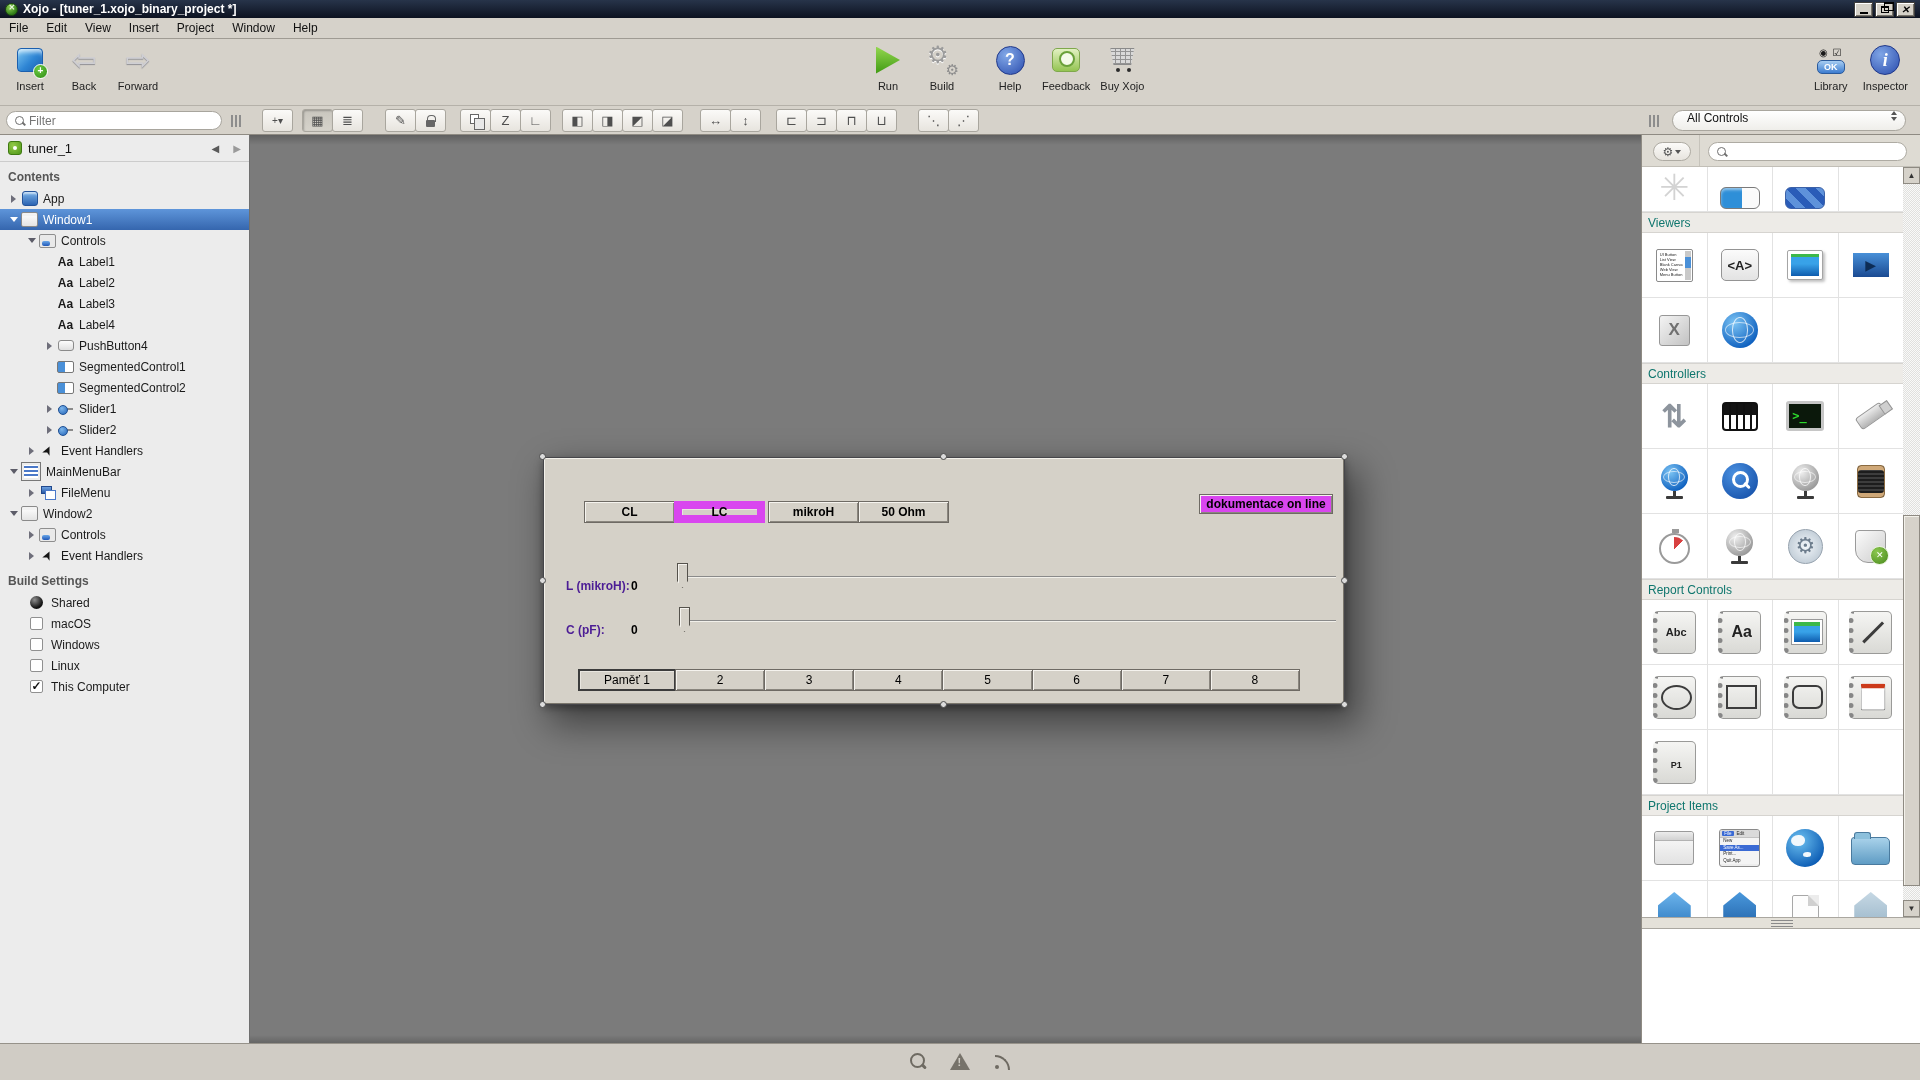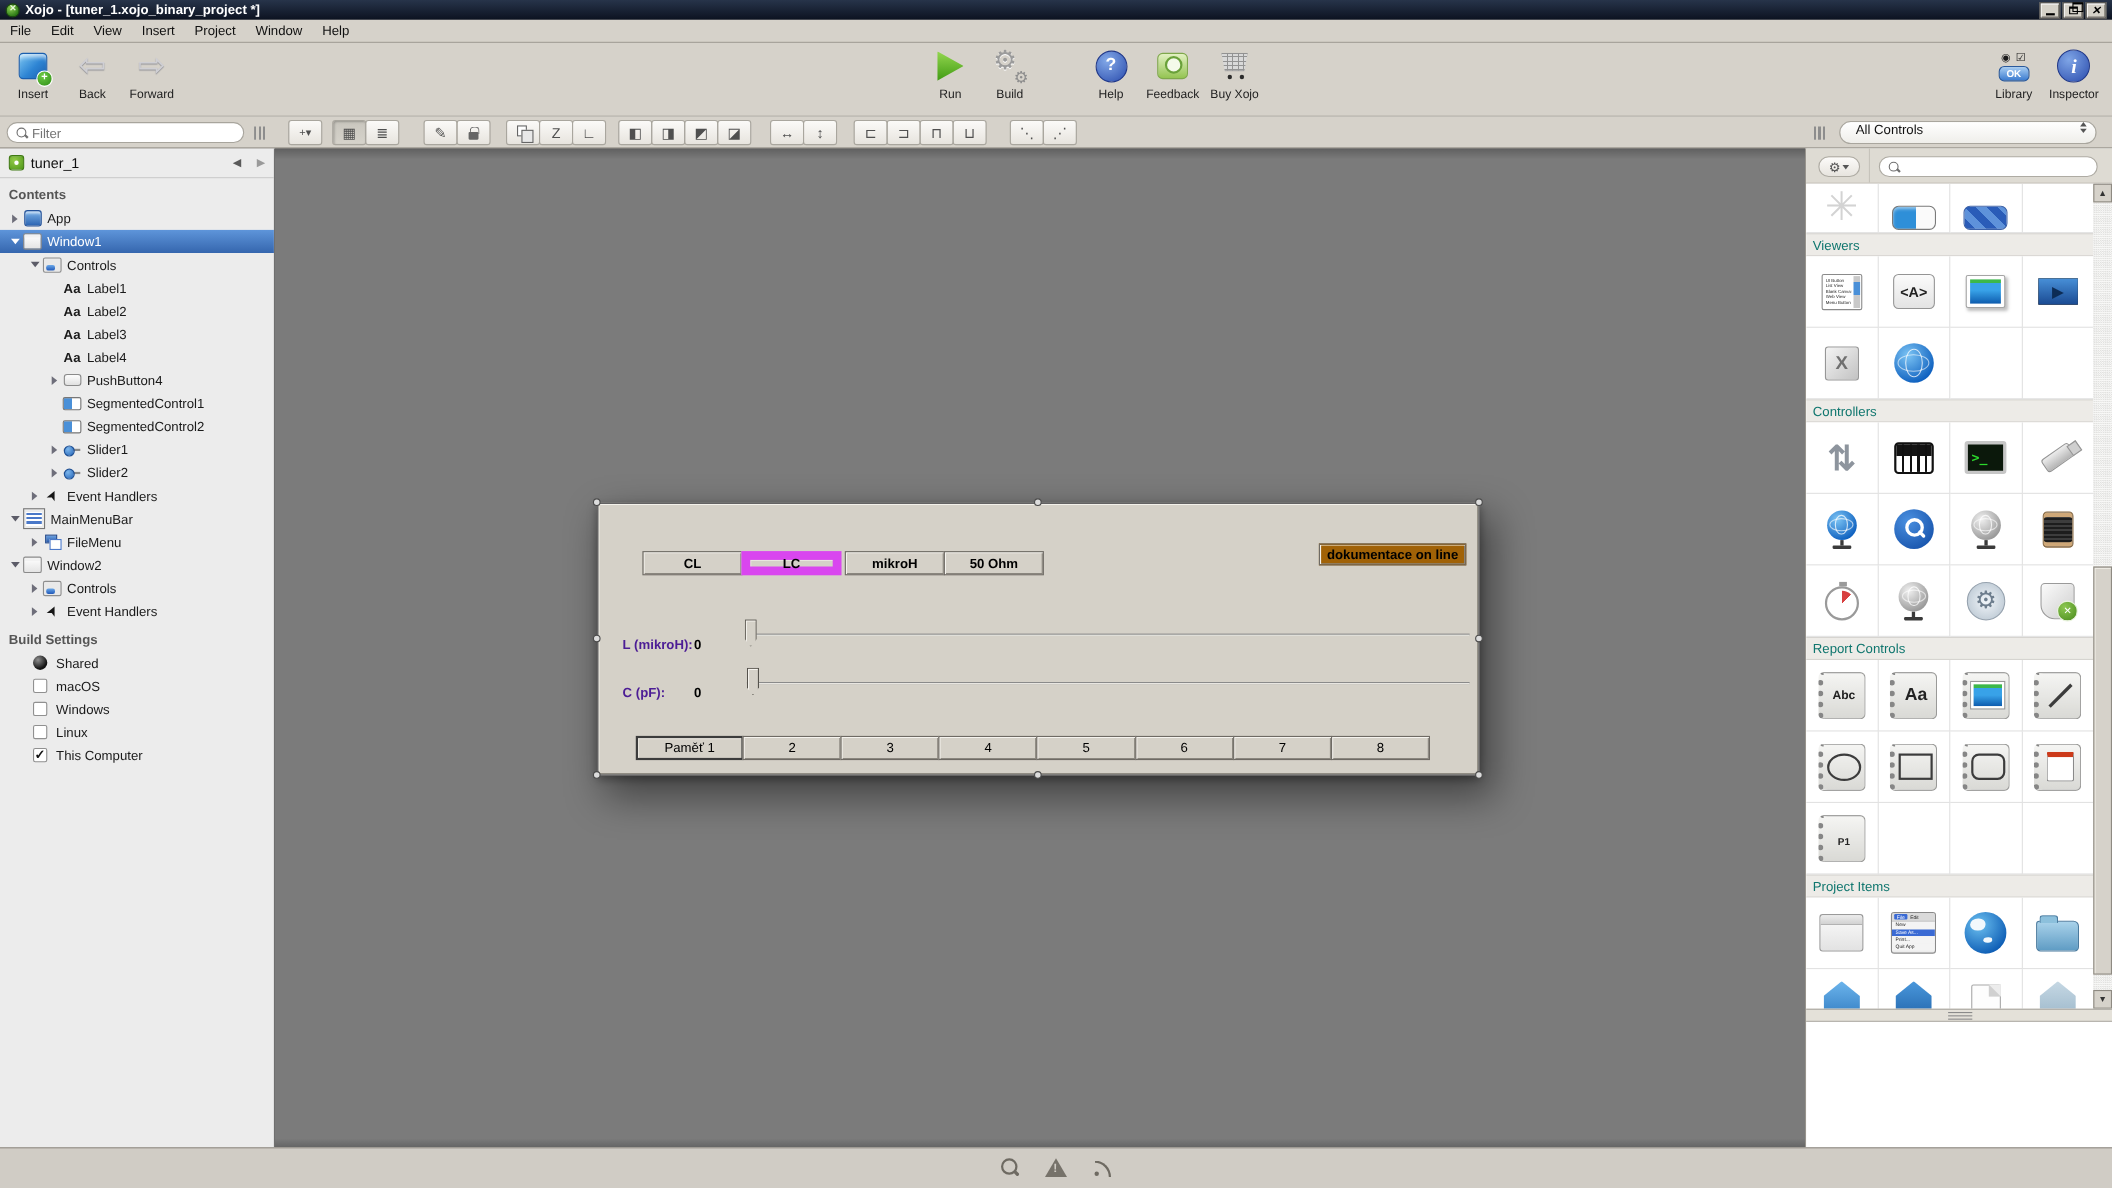--- a/index.html
+++ b/index.html
@@ -17,21 +17,21 @@
   .g-rest::before{content:"";position:absolute;left:2px;top:-6px;width:8px;height:6px;border:1px solid #000;border-top:2px solid #000}
   .g-x::before{content:"✕";font-size:10px;font-weight:bold;color:#000}
 
   
   #menubar{position:absolute;left:0;top:18px;width:1920px;height:21px;background:#d6d2ca;border-bottom:1px solid #9f9b93;display:flex;align-items:center;font-size:12px}
   .mi{padding:0 9px;height:100%;display:flex;align-items:center;color:#111}
 
   
   #toolbar{position:absolute;left:0;top:39px;width:1920px;height:67px;background:#d6d2ca;border-bottom:1px solid #b5b1a9}
   .tbg{position:absolute;top:4px;display:flex;gap:10px}
-  .tbg0{left:8px}.tbg1{left:842px}.tbg2{left:988px}.tbg3{right:12px}
+  .tbg0{left:8px}.tbg1{left:866px}.tbg2{left:988px}.tbg3{right:12px}
   .tbb{display:flex;flex-direction:column;align-items:center;gap:3px;min-width:44px}
   .ticon{height:34px;display:flex;align-items:center;justify-content:center;position:relative}
   .tlb{font-size:11px;color:#222}
   .ti-insert-cube{width:30px}
   .ti-insert-cube::before{content:"";width:24px;height:22px;border-radius:4px;background:linear-gradient(135deg,#7cc6f2 0%,#2e85d4 55%,#1b5fae 100%);border:1px solid #1b5fae;box-shadow:inset 0 6px 4px -3px rgba(255,255,255,.7)}
   .ti-insert-cube::after{content:"+";position:absolute;right:-3px;bottom:-2px;width:13px;height:13px;border-radius:50%;background:radial-gradient(circle at 35% 30%,#6ecb44,#2d8c14);border:1px solid #fff;color:#fff;font-size:10px;font-weight:bold;line-height:11px;text-align:center}
   .ti-back-arrow::before{content:"⇦";font-size:30px;color:#cfcfd4;text-shadow:0 1px 1px #8e8e93;line-height:30px}
   .ti-forward-arrow::before{content:"⇨";font-size:30px;color:#cfcfd4;text-shadow:0 1px 1px #8e8e93;line-height:30px}
   .ti-run-play::before{content:"";width:24px;height:27px;background:linear-gradient(180deg,#93d64f,#3f9a12);clip-path:polygon(0 0,100% 50%,0 100%);display:block}
   .ti-build-gears{width:34px}
@@ -123,21 +123,21 @@
   .g-min2{width:7px;height:2px;background:#000;margin-top:7px}
   .g-max2{width:9px;height:8px;border:1px solid #000;border-top:2px solid #000}
   .g-x2::before{content:"✕";font-size:10px;font-weight:bold;color:#000;line-height:10px}
   .dlg-c{position:absolute;left:3px;top:25px;right:3px;bottom:3px}
   .segrow{position:absolute;display:flex}
   #seg1{left:19px;top:18px}
   #seg2{left:203px;top:18px}
   .seg{width:91px;height:22px;background:#d5d1c8;border:1px solid #6e6a64;box-shadow:inset 1px 1px 0 #f5f3ee,inset -1px -1px 0 #8a867e;display:flex;align-items:center;justify-content:center;font-size:12px;font-weight:bold;color:#000;margin-left:-1px}
   .seg:first-child{margin-left:18px}
   .seg.segsel{border:8px solid #d946ef;box-shadow:inset 1px 1px 0 #e9e6df}
-  #docbtn{position:absolute;left:652px;top:11px;width:134px;height:20px;background:#a16207;border:1px solid #6e6a64;box-shadow:inset 1px 1px 0 #f5f3ee,inset -1px -1px 0 #8a867e;font-size:12px;font-weight:bold;color:#000;font-family:"Liberation Sans",sans-serif}
+  #docbtn{position:absolute;left:652px;top:11px;width:134px;height:20px;background:#d946ef;border:1px solid #6e6a64;box-shadow:inset 1px 1px 0 #f5f3ee,inset -1px -1px 0 #8a867e;font-size:12px;font-weight:bold;color:#000;font-family:"Liberation Sans",sans-serif}
   .sl-label{position:absolute;left:19px;font-size:12px;font-weight:bold;color:#4c1d95}
   .sl-val{position:absolute;left:84px;font-size:12px;font-weight:bold;color:#000}
   .track{position:absolute;left:132px;width:657px;height:2px;background:#8a8a8a;border-bottom:1px solid #f2f0ea}
   .thumb{position:absolute;width:11px;height:25px;background:#d5d1c8;border:1px solid #55524c;box-shadow:inset 1px 1px 0 #f5f3ee;clip-path:polygon(0 0,100% 0,100% 72%,50% 100%,0 72%)}
   #memrow{position:absolute;left:17px;top:186px;width:736px;height:22px;display:flex}
   .mseg{flex:1;height:22px;background:#d5d1c8;border:1px solid #6e6a64;box-shadow:inset 1px 1px 0 #f5f3ee,inset -1px -1px 0 #8a867e;display:flex;align-items:center;justify-content:center;font-size:12px;color:#000;margin-left:-1px}
   .mseg.first{flex:none;width:98px;margin-left:14px}
   .mseg.msel{border:2px solid #3c3c3c;box-shadow:inset 1px 1px 0 #e9e6df}
   .handle{position:absolute;width:7px;height:7px;border-radius:50%;background:#dcdcdc;border:1px solid #4a4a4a}
 

